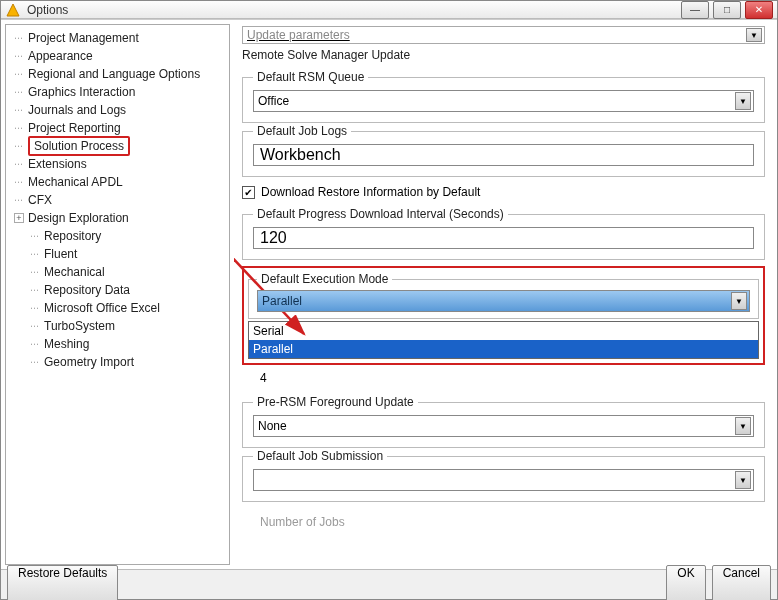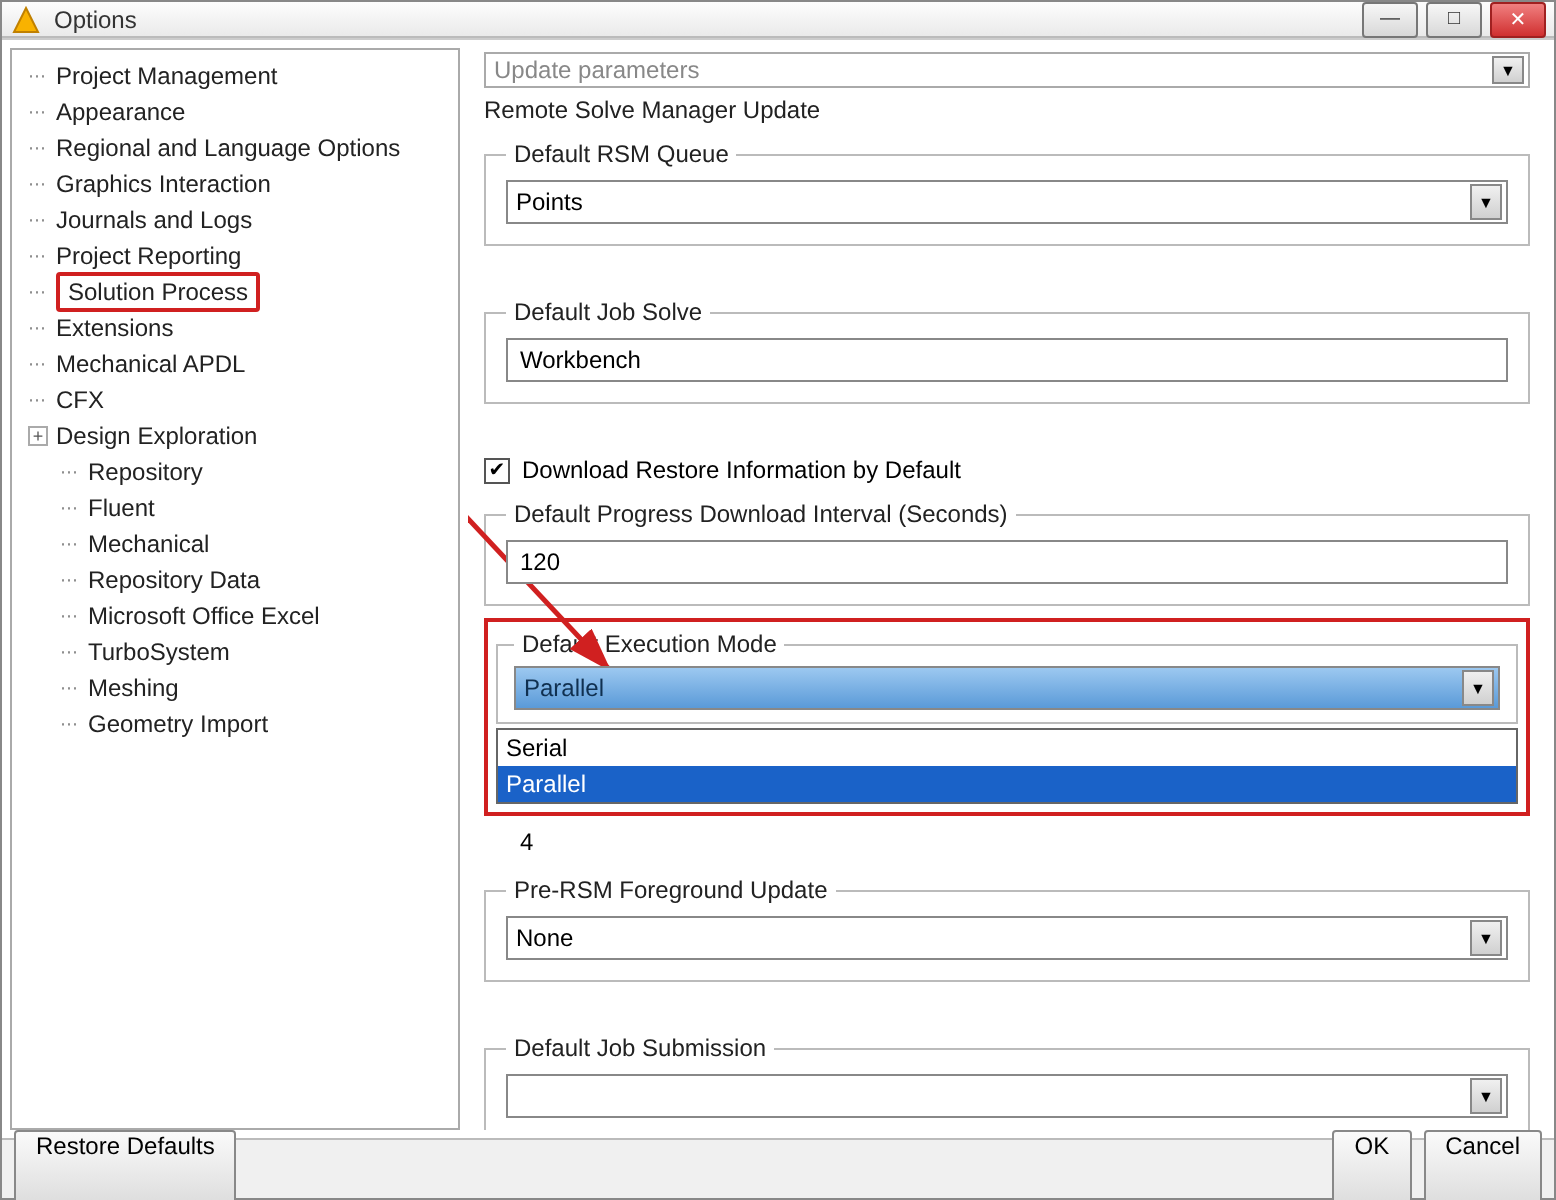--- a/index.html
+++ b/index.html
@@ -12,27 +12,27 @@
   .winbtn { width:28px; height:18px; border:1px solid #777; background:linear-gradient(#f7f7f7,#d8d8d8); border-radius:2px; display:flex; align-items:center; justify-content:center; font-size:10px; color:#333;}
   .winbtn.close { background:linear-gradient(#f08080,#d03030); border-color:#a02020; color:#fff;}
   .body { flex:1; display:flex; overflow:hidden; border-top:1px solid #ccc; background:#fff;}
   .tree { width:225px; border:1px solid #aaa; margin:4px; background:#fff; overflow:auto; padding:4px 2px; }
   .tree .item { display:flex; align-items:center; height:18px; padding-left:6px; color:#222; }
   .tree .dots { color:#888; font-size:9px; letter-spacing:-1px; width:14px; display:inline-block;}
   .tree .exp { width:14px; display:inline-flex; align-items:center; justify-content:center; color:#555; font-size:9px; border:1px solid #aaa; height:10px; width:10px; margin-right:4px;}
   .tree .highlight { border:2px solid #d02020; padding:1px 4px; border-radius:2px; }
   .tree .indent { padding-left:22px; }
   .main { flex:1; margin:4px 4px 4px 0; background:#fff; border:0; overflow:auto; position:relative; padding:0 8px 8px 8px;}
-  .combo-slim { height:18px; border:1px solid #aaa; background:#fff; display:flex; align-items:center; padding:0 4px; position:relative;}
+  .combo-slim { height:18px; border:1px solid #aaa; background:#fff; display:flex; align-items:center; padding:0 4px; position:relative;text-decoration:underline;}
   .combo-slim .arrow, .combo .arrow { position:absolute; right:2px; top:1px; bottom:1px; width:16px; border:1px solid #888; background:linear-gradient(#f0f0f0,#d0d0d0); display:flex; align-items:center; justify-content:center; font-size:8px;}
   .section-title { margin:4px 0 8px 0; color:#222; }
-  fieldset { border:1px solid #bbb; margin:0 0 26px 0; padding:6px 10px 10px 10px; }
+  fieldset { border:1px solid #bbb; margin:0 0 1px 0; padding:6px 10px 10px 10px; }
   legend { padding:0 4px; color:#222; }
   .combo, .textbox { width:100%; height:22px; border:1px solid #888; background:#fff; padding:2px 4px; position:relative; display:flex; align-items:center;}
-  .textbox input { border:0; width:100%; outline:none; font-size:12px;}
+  .textbox input { border:0; width:100%; outline:none; font-size:16px;}
   .combo.selected-blue { background:linear-gradient(#9cc8f0,#5a9ad8);}
   .combo.selected-blue .val { color:#103050;}
   .dropdown-open { border:2px solid #d02020; padding:4px; margin:0 0 6px 0;}
   .dropdown-list { border:1px solid #666; background:#fff;}
   .dropdown-list .opt { padding:2px 4px; }
   .dropdown-list .opt.sel { background:#1a62c8; color:#fff;}
   .check { display:flex; align-items:center; gap:6px; margin:8px 0;}
   .check .box { width:13px; height:13px; border:1px solid #555; background:#fff; display:flex; align-items:center; justify-content:center; font-size:10px;}
   .lbl { margin:6px 0 3px 0; color:#222;}
   .disabled-lbl { color:#9a9a9a; }
@@ -156,27 +156,27 @@
       <div class="combo-slim" style="margin-top:2px;">
         <span class="val" style="color:#888;">Update parameters</span>
         <span class="arrow">▼</span>
       </div>
 
       <div class="section-title">Remote Solve Manager Update</div>
 
       <fieldset>
         <legend>Default RSM Queue</legend>
         <div class="combo">
-          <span class="val">Points</span>
+          <span class="val">Office</span>
           <span class="arrow">▼</span>
         </div>
       </fieldset>
 
       <fieldset>
-        <legend>Default Job Solve</legend>
+        <legend>Default Job Logs</legend>
         <div class="textbox">
           <input value="Workbench" style="">
         </div>
       </fieldset>
 
       <div class="check">
         <span class="box">✔</span>
         <span>Download Restore Information by Default</span>
       </div>
 

